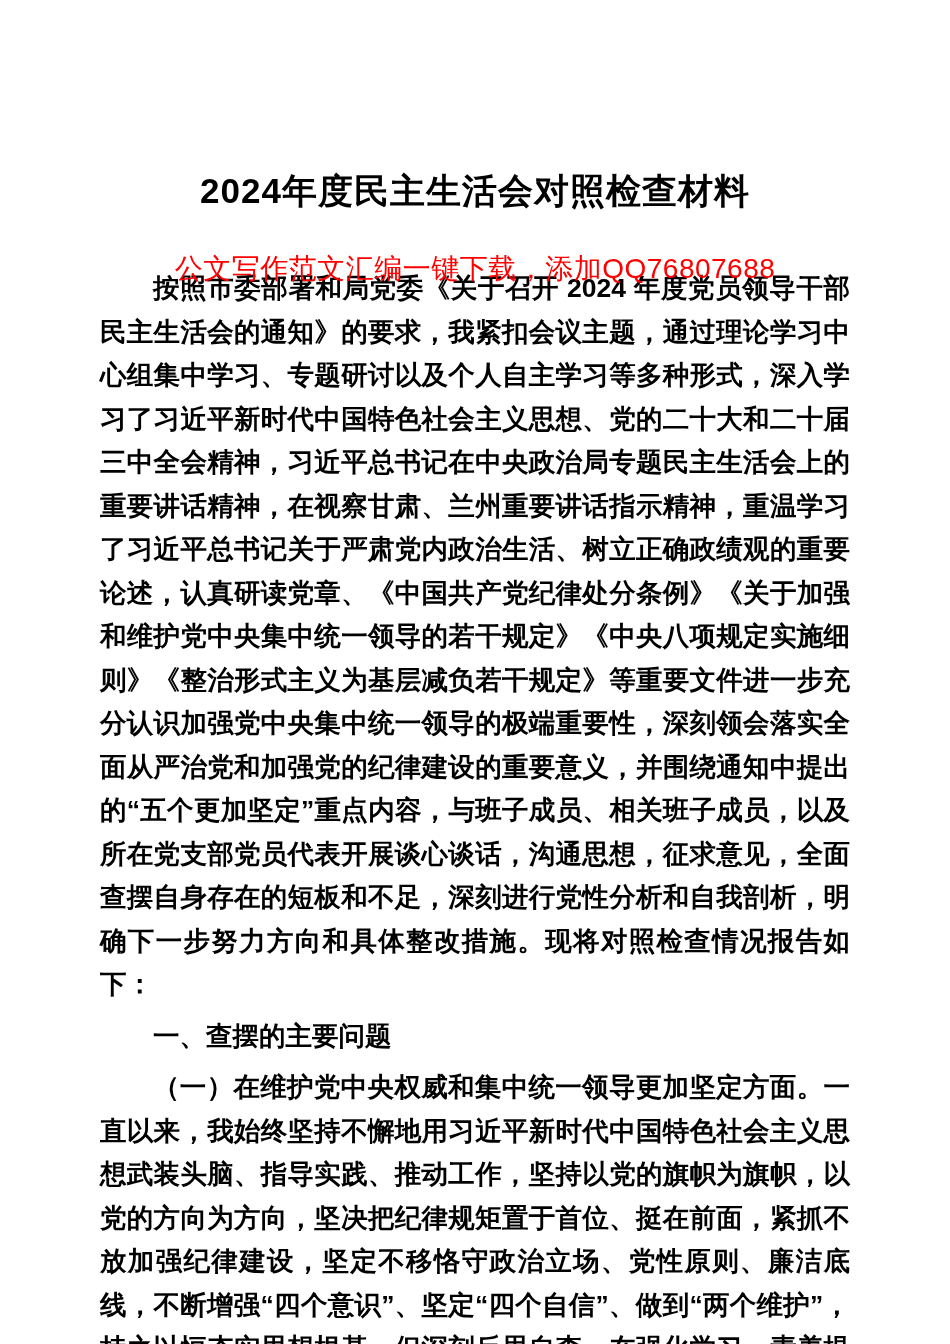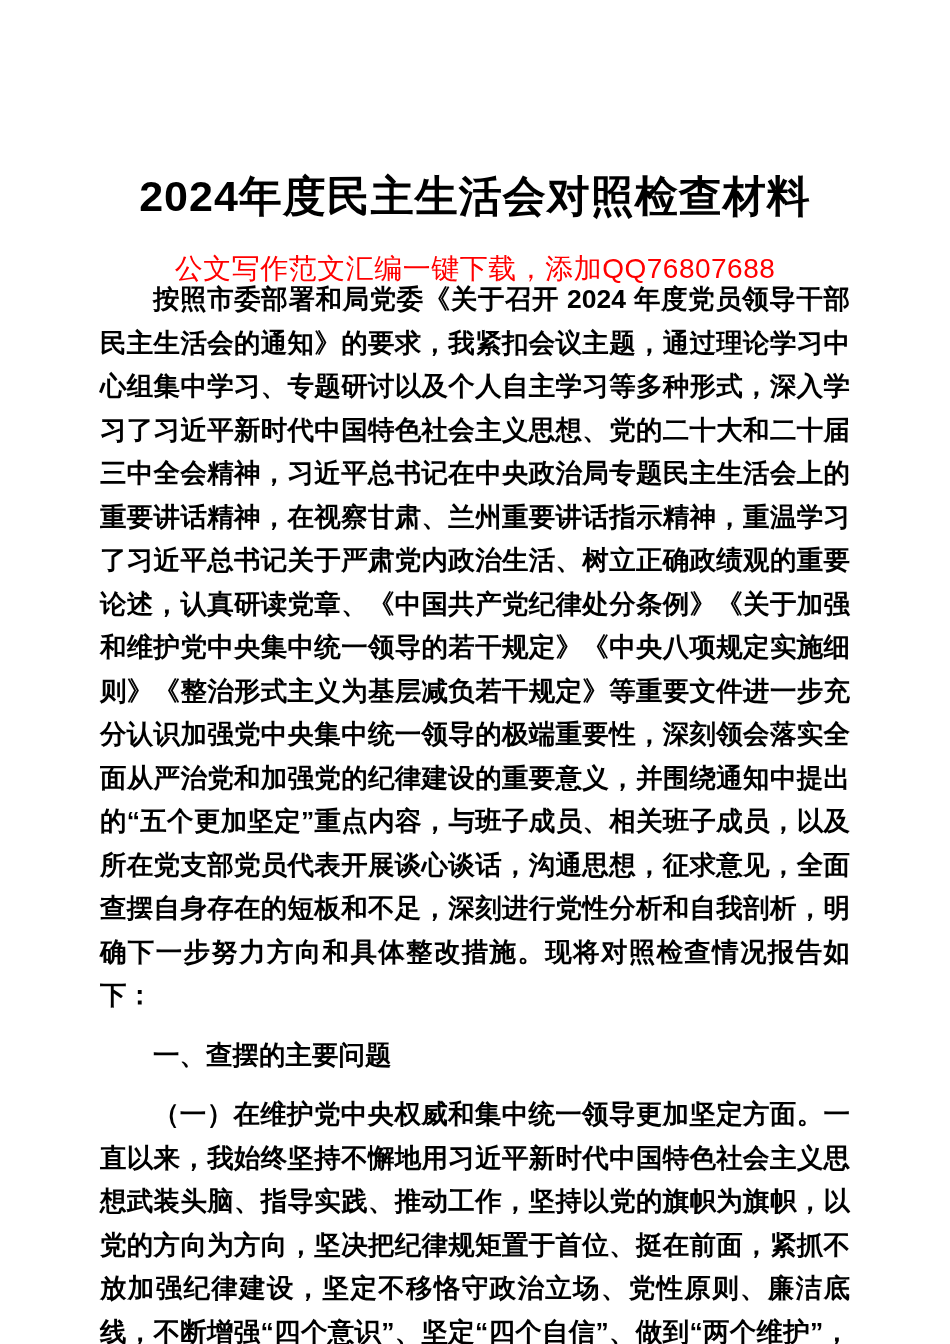--- a/index.html
+++ b/index.html
@@ -28,41 +28,41 @@
     text-align: center;
     color: #ff0000;
     font-size: 28px;
     font-family: "Liberation Sans", sans-serif;
     letter-spacing: 0.5px;
     white-space: nowrap;
   }
   .doc-title {
     margin-top: 168px;
     text-align: center;
-    font-size: 43px;
+    font-size: 35px;
     font-weight: bold;
     color: #000000;
     letter-spacing: 1px;
     font-family: "Liberation Sans", sans-serif;
   }
   .body-text {
     margin-top: 52px;
     font-size: 26.5px;
     line-height: 43.5px;
     color: #000000;
     text-align: justify;
     font-weight: bold;
     font-family: "Liberation Sans", sans-serif;
   }
   .para {
     text-indent: 2em;
     margin: 0;
   }
   .para + .para {
-    margin-top: 16px;
+    margin-top: 8px;
   }
 </style>
 </head>
 <body>
 
 <div class="page">
 
   <div class="watermark">公文写作范文汇编一键下载，添加QQ76807688</div>
 
   <h1 class="doc-title">2024年度民主生活会对照检查材料</h1>

